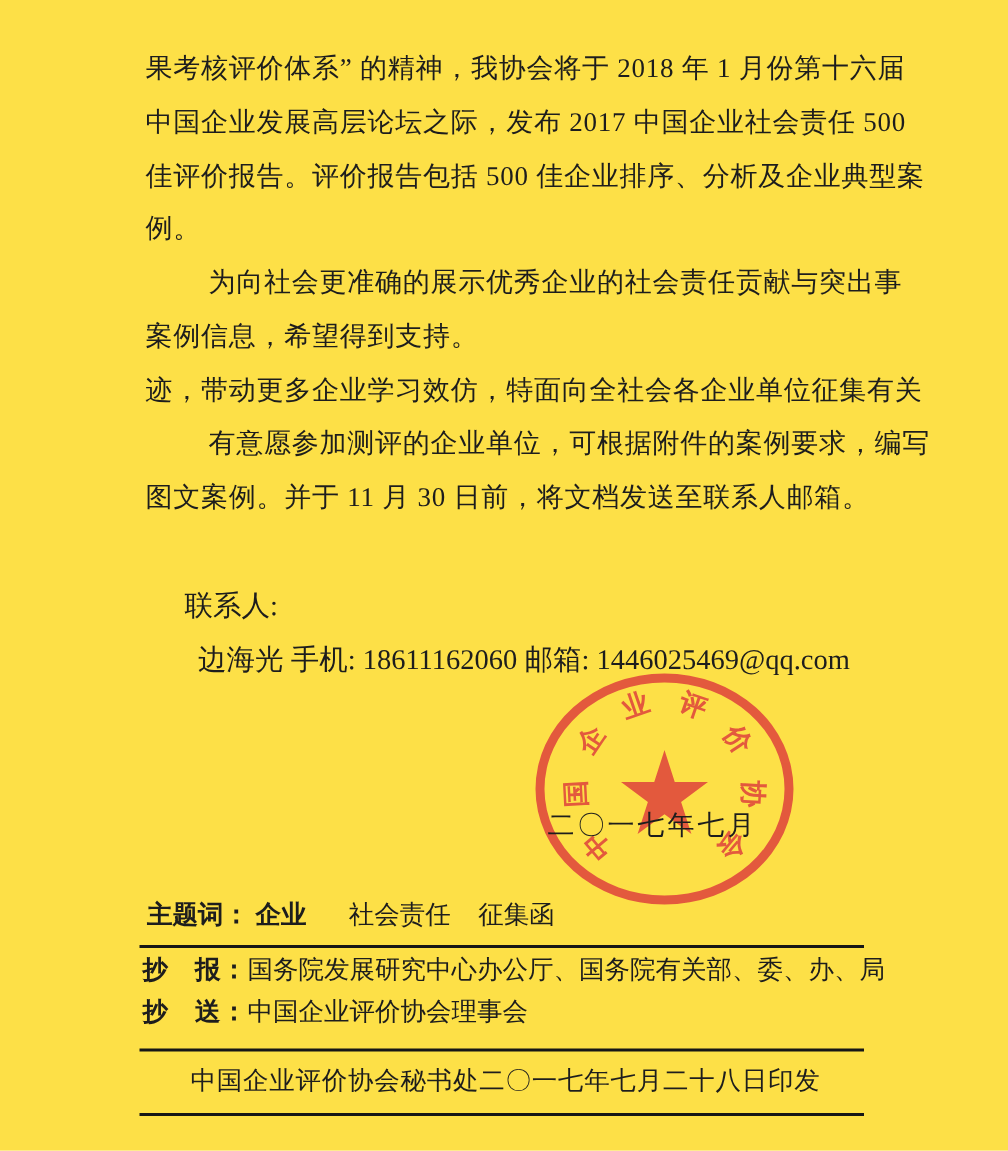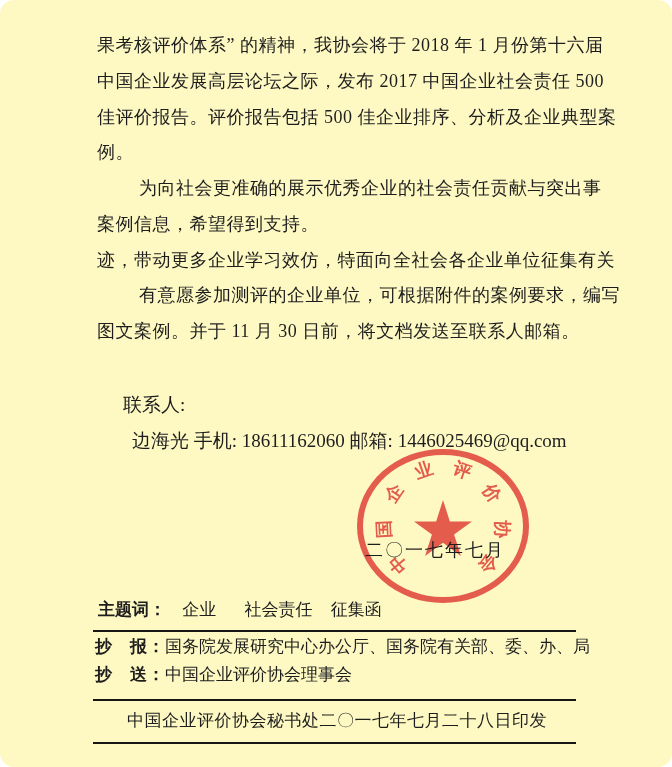--- a/index.html
+++ b/index.html
@@ -1,23 +1,22 @@
 <!DOCTYPE html>
 <html style="--seal-red: #e0473c; --ink: #1d1d1d;"><head>
 <meta charset="utf-8">
 <style>
   :root { --seal-red:#e0473c; --ink:#1d1d1d; }
   * { margin:0; padding:0; box-sizing:border-box; }
   body { background:#fff; }
   .page {
     position:relative; width:672px; height:767px; margin:0 auto;
-    background:#fef9c3; overflow:hidden;
+    background:#fde047; overflow:hidden;
     font-family:"Liberation Serif","DejaVu Serif",serif;
     color:var(--ink);
-    border-radius:14px;
   }
   
   .body-text {
     position:absolute; left:97px; top:28px; width:486px;
     font-size:18px; line-height:35.75px; letter-spacing:0.5px;
   }
   .line { white-space:nowrap; }
   .line.indent { padding-left:42px; }
   
   .contact-heading { position:absolute; left:123px; top:395px; font-size:19px; line-height:20px; white-space:nowrap; }
@@ -48,21 +47,21 @@
   .seal-chars .c1 { transform:rotate(-93deg)  translateY(-59px); }
   .seal-chars .c2 { transform:rotate(-56deg)  translateY(-59px); }
   .seal-chars .c3 { transform:rotate(-19deg)  translateY(-59px); }
   .seal-chars .c4 { transform:rotate(19deg)   translateY(-59px); }
   .seal-chars .c5 { transform:rotate(56deg)   translateY(-59px); }
   .seal-chars .c6 { transform:rotate(93deg)   translateY(-59px); }
   .seal-chars .c7 { transform:rotate(130deg)  translateY(-59px); }
   
   .subject-row { position:absolute; left:98px; top:600px; font-size:17px; line-height:20px; white-space:nowrap; }
   .subject-label { font-weight:700;font-family:Liberation Mono, monospace; }
-  .subject-term.t1 { margin-left:12px; }
+  .subject-term.t1 { margin-left:0px;font-weight:bold; }
   .subject-term.t2 { margin-left:24px; }
   .subject-term.t3 { margin-left:14px; }
   
   .rule { position:absolute; left:93px; width:483px; height:2px; background:#161616; }
   .rule1 { top:630px; } .rule2 { top:699px; } .rule3 { top:742px; }
   
   .cc-row { position:absolute; left:95px; font-size:17px; line-height:20px; white-space:nowrap; }
   .cc1 { top:637px; } .cc2 { top:665px; }
   .cc-label { font-weight:700; letter-spacing:0.5px; }
   

